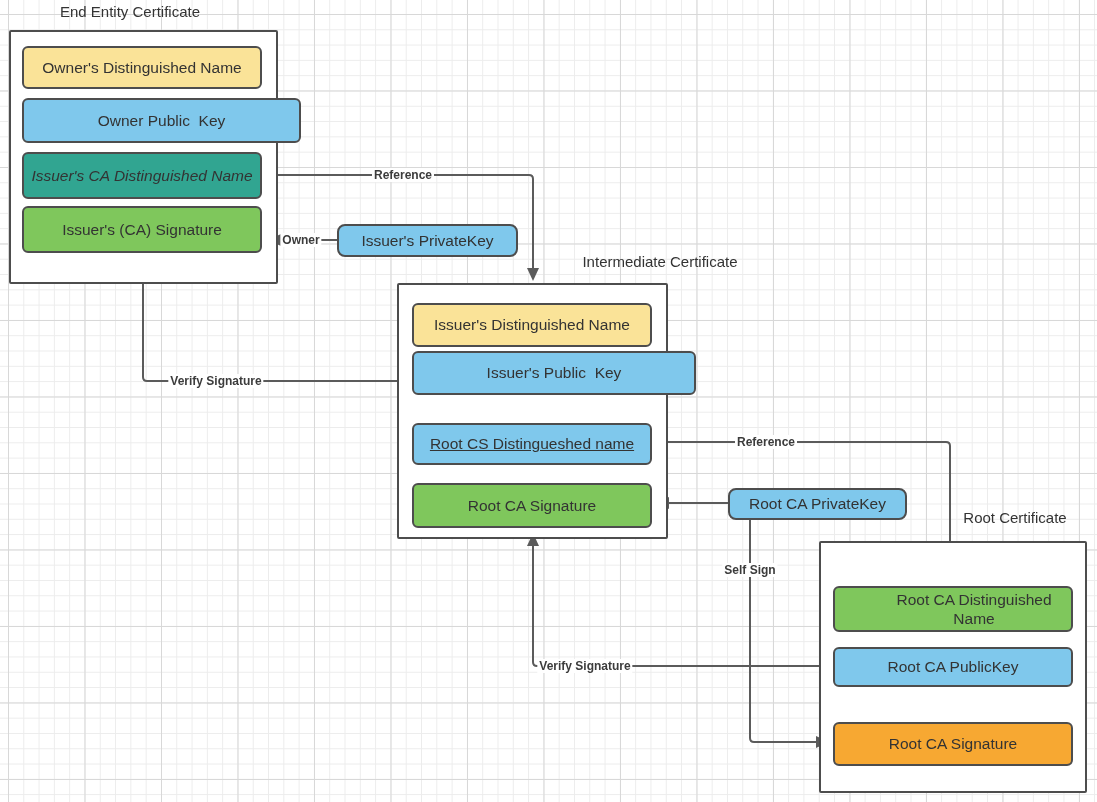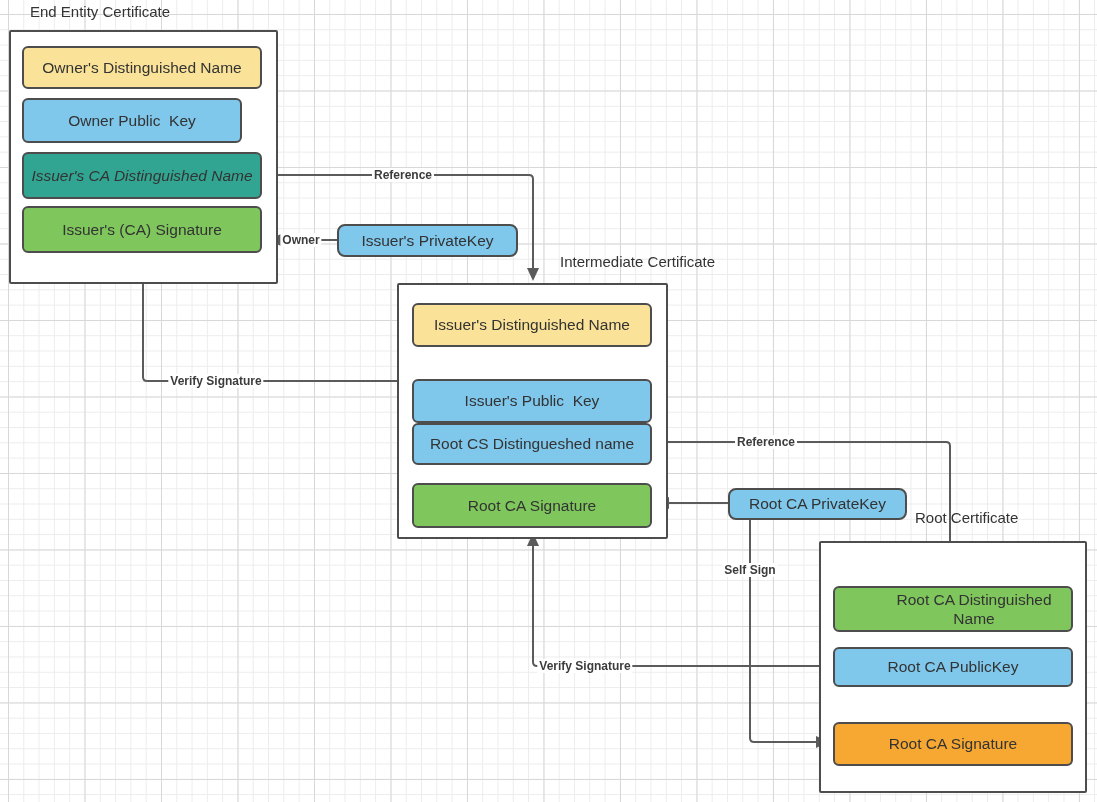--- a/index.html
+++ b/index.html
@@ -19,20 +19,21 @@
     position:absolute;
     background:#ffffff;
     border:2px solid #4d4d4d;
     border-radius:2px;
     box-sizing:border-box;
   }
   .group-title{
     position:absolute;
     font-size:15px;
     color:#333333;
+    text-align:center;
     white-space:nowrap;
   }
   .field{
     position:absolute;
     border:2px solid #4d4d4d;
     border-radius:6px;
     box-sizing:border-box;
     display:flex;align-items:center;justify-content:center;
     text-align:center;
     font-size:15.5px;
@@ -85,32 +86,32 @@
       <polygon points="950,580 944,567 956,567"></polygon>
       <polygon points="656,503 669,497 669,509"></polygon>
       <polygon points="829,742 816,736 816,748"></polygon>
       <polygon points="533,533 527,546 539,546"></polygon>
     </g>
   </svg>
 
   <div class="group-title" style="left:30px;top:3px;width:200px;">End Entity Certificate</div>
   <div class="group" style="left:9px;top:30px;width:269px;height:254px;">
     <div class="field" style="left: 11px; top: 14px; width: 240px; height: 43px; background-color: rgb(250, 227, 152);">Owner's Distinguished Name</div>
-    <div class="field" style="left: 11px; top: 66px; width: 220px; height: 45px; background-color: rgb(127, 200, 236);">Owner Public  Key</div>
+    <div class="field" style="left: 11px; top: 66px; width: 279px; height: 45px; background-color: rgb(127, 200, 236);">Owner Public  Key</div>
     <div class="field" style="left: 11px; top: 120px; width: 240px; height: 47px; background-color: rgb(49, 165, 145); font-style: italic;">Issuer's CA Distinguished Name</div>
     <div class="field" style="left: 11px; top: 174px; width: 240px; height: 47px; background-color: rgb(127, 199, 92);">Issuer's (CA) Signature</div>
   </div>
 
   <div class="keybox" style="left: 337px; top: 224px; width: 181px; height: 33px; background-color: rgb(127, 200, 236);">Issuer's PrivateKey</div>
 
   <div class="group-title" style="left:560px;top:253px;width:200px;">Intermediate Certificate</div>
   <div class="group" style="left:397px;top:283px;width:271px;height:256px;">
     <div class="field" style="left: 13px; top: 18px; width: 240px; height: 44px; background-color: rgb(250, 227, 152);">Issuer's Distinguished Name</div>
-    <div class="field" style="left: 13px; top: 94px; width: 240px; height: 44px; background-color: rgb(127, 200, 236);">Issuer's Public  Key</div>
-    <div class="field" style="left: 13px; top: 138px; width: 240px; height: 42px; background-color: rgb(127, 200, 236);">Root CS Distingueshed name</div>
+    <div class="field" style="left: 13px; top: 66px; width: 284px; height: 44px; background-color: rgb(127, 200, 236);">Issuer's Public  Key</div>
+    <div class="field" style="left: 13px; top: 138px; width: 240px; height: 42px; background-color: rgb(127, 200, 236); text-decoration: underline;">Root CS Distingueshed name</div>
     <div class="field" style="left: 13px; top: 198px; width: 240px; height: 45px; background-color: rgb(127, 199, 92);">Root CA Signature</div>
   </div>
 
   <div class="keybox" style="left: 728px; top: 488px; width: 179px; height: 32px; background-color: rgb(127, 200, 236);">Root CA PrivateKey</div>
 
   <div class="group-title" style="left:915px;top:509px;width:200px;">Root Certificate</div>
   <div class="group" style="left:819px;top:541px;width:268px;height:252px;">
     <div class="field" style="left: 12px; top: 43px; width: 240px; height: 46px; background-color: rgb(127, 199, 92); padding-left: 48px;">Root CA Distinguished Name</div>
     <div class="field" style="left: 12px; top: 104px; width: 240px; height: 40px; background-color: rgb(127, 200, 236);">Root CA PublicKey</div>
     <div class="field" style="left: 12px; top: 179px; width: 240px; height: 44px; background-color: rgb(247, 168, 50);">Root CA Signature</div>

